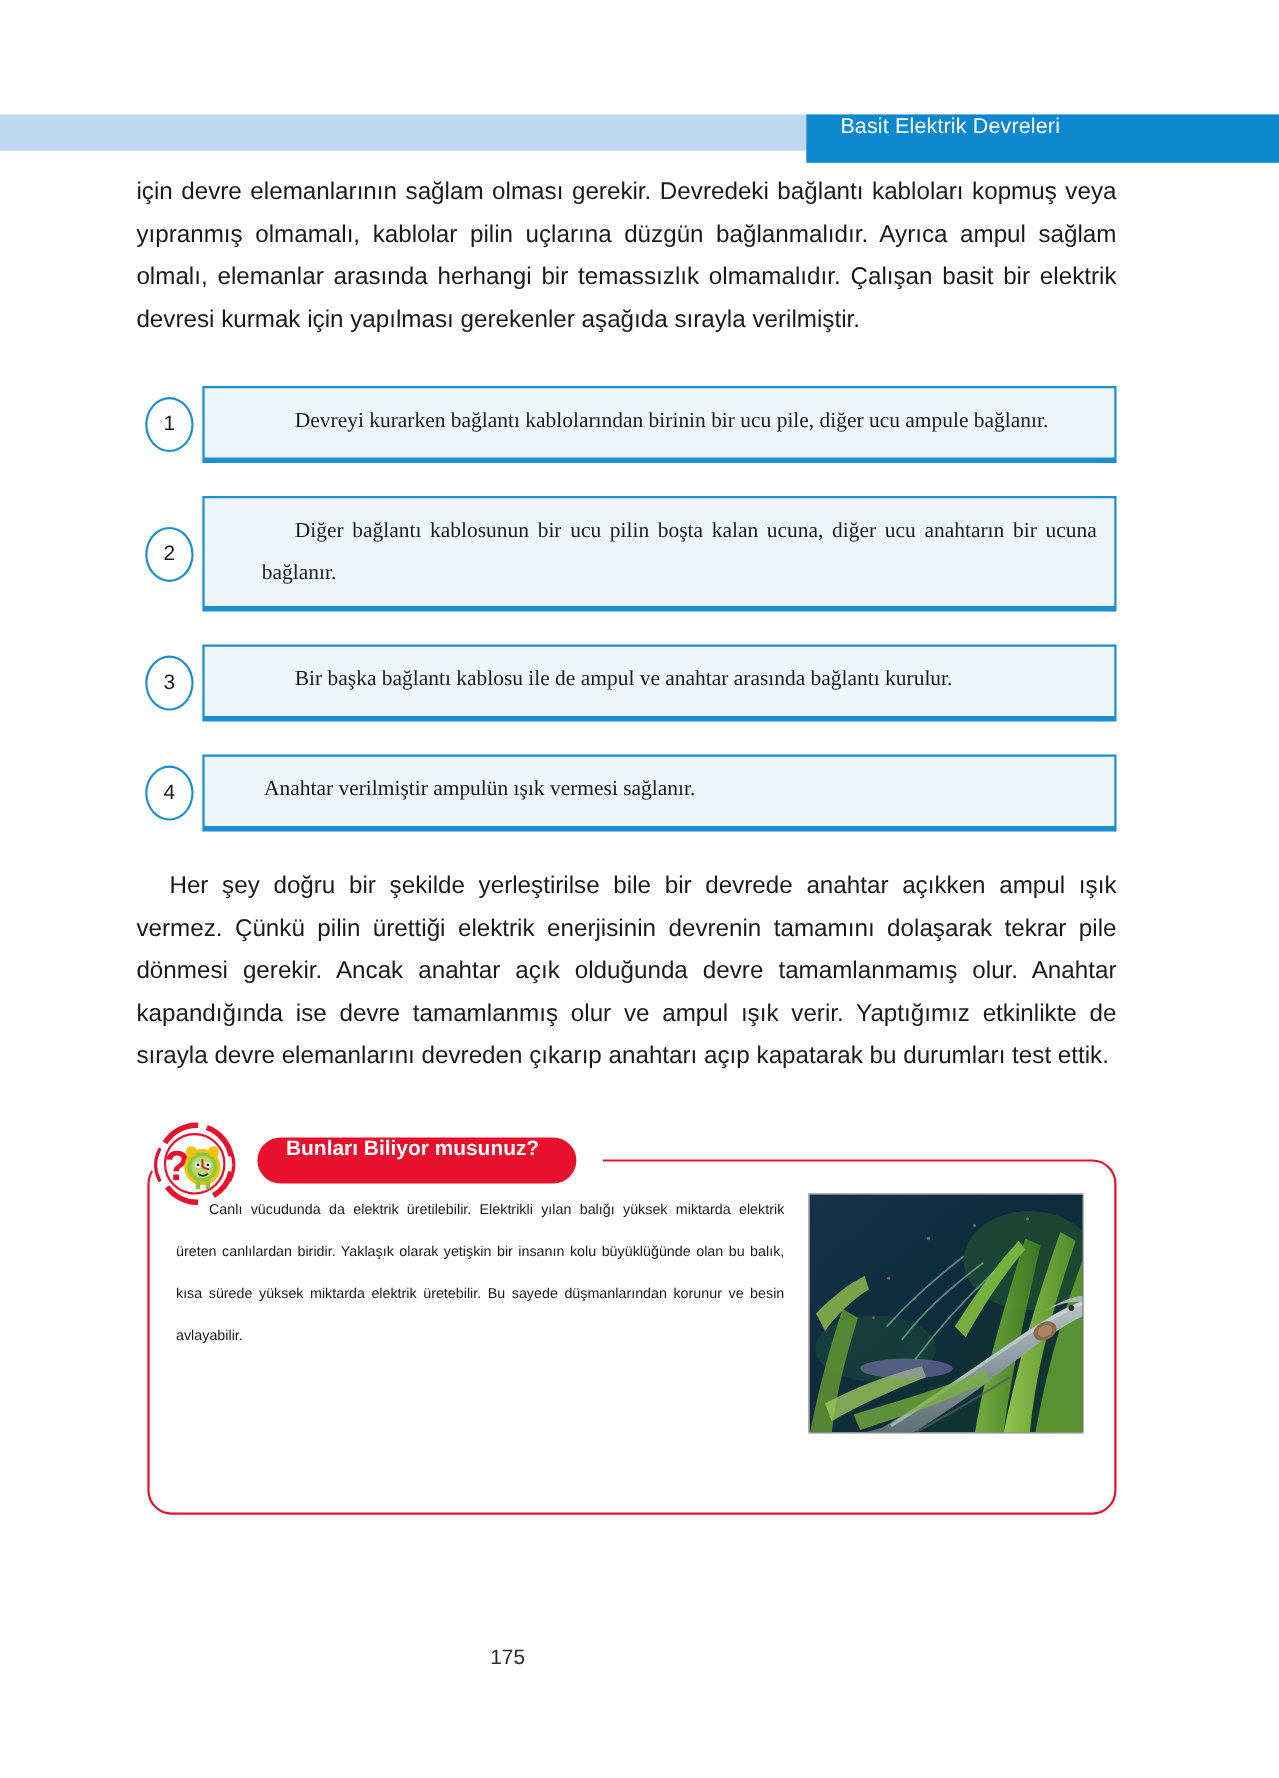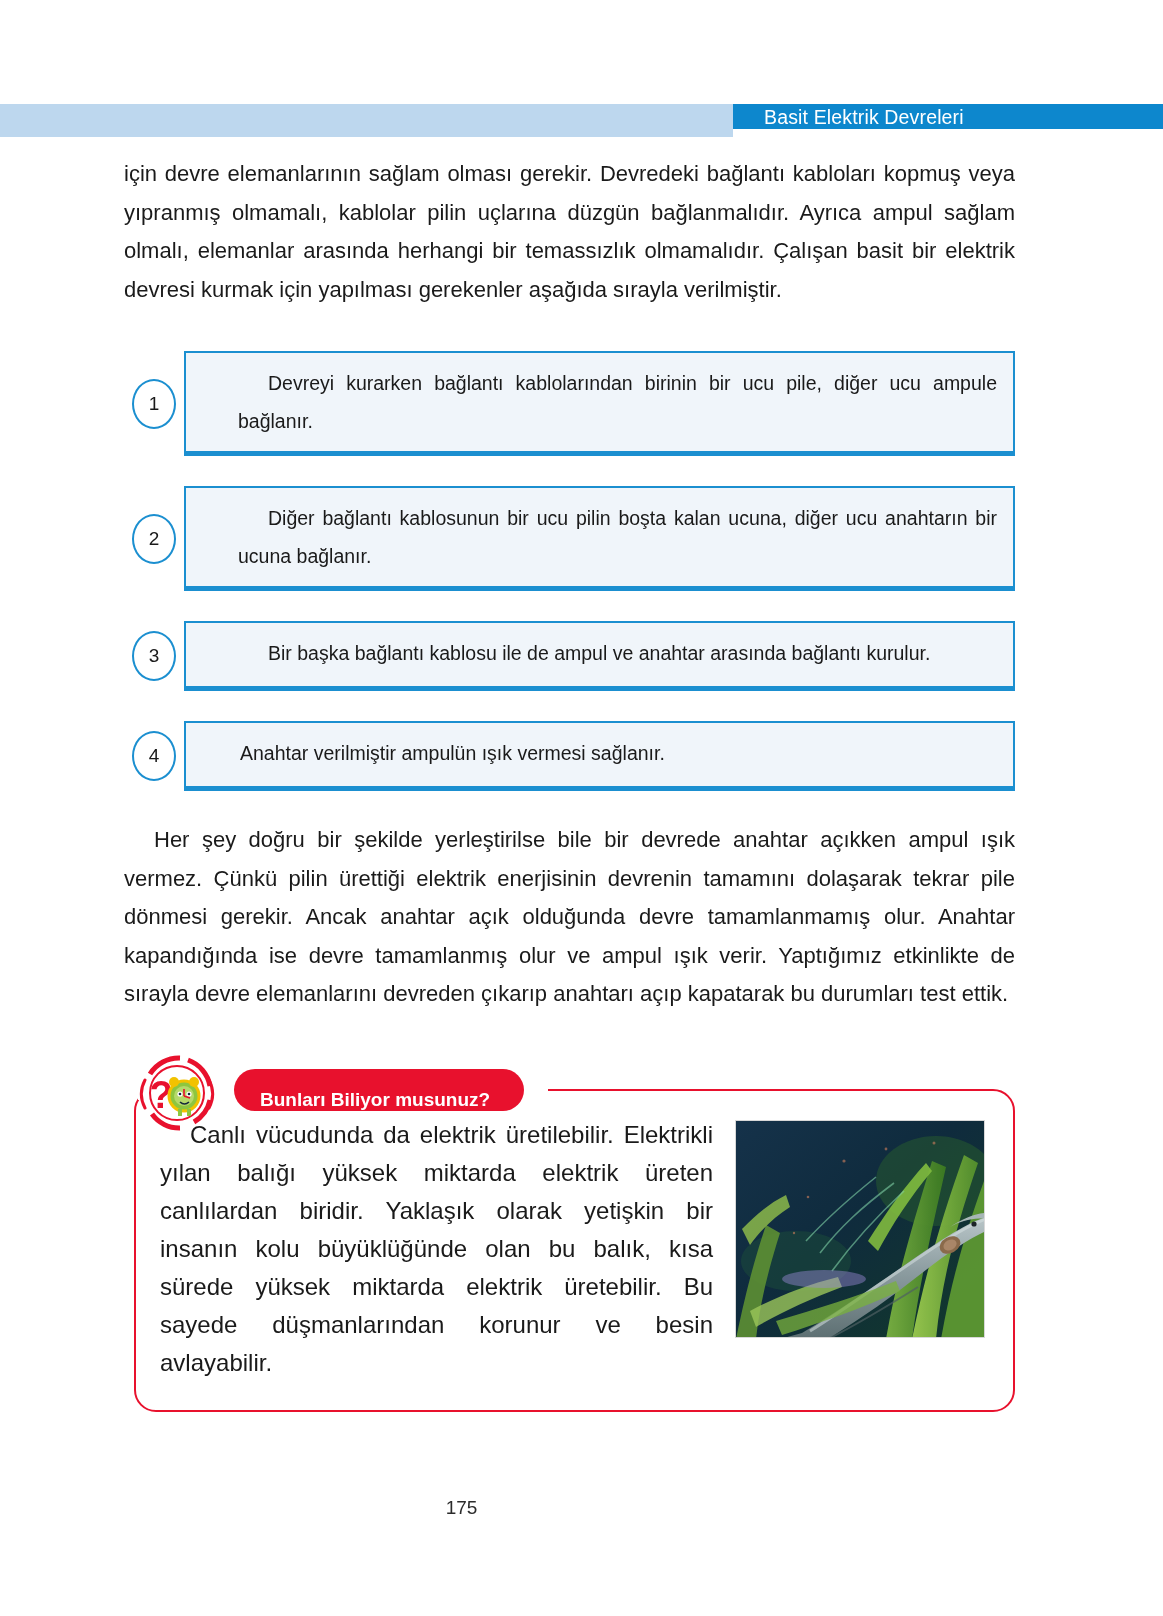--- a/index.html
+++ b/index.html
@@ -26,23 +26,23 @@
     display: flex;
   }
   .header-light {
     flex: 0 0 733px;
     background: #bdd7ee;
     height: 33px;
   }
   .header-dark {
     flex: 1 1 auto;
     background: #0d87cd;
-    height: 25px;
+    height: 44px;
     display: flex;
-    align-items: flex-end;
+    align-items: flex-start;
     padding-left: 31px;
     box-sizing: border-box;
   }
   .header-title {
     color: #ffffff;
     font-size: 19.5px;
     letter-spacing: 0.15px;
     white-space: nowrap;
   }
 
@@ -90,20 +90,21 @@
     padding: 11px 16px 11px 52px;
   }
   .step-text {
     margin: 0;
     font-size: 19.5px;
     line-height: 38px;
     text-align: justify;
     text-justify: inter-word;
     text-indent: 30px;
     color: #1a1a1a;
+    font-family: Liberation Serif, serif;
   }
   .step-text.single {
     text-indent: 0;
     padding-left: 2px;
   }
   .step-circle {
     position: absolute;
     left: 8px;
     top: 50%;
     transform: translateY(-50%);
@@ -148,21 +149,21 @@
     z-index: 2;
   }
   .dyk-badge {
     position: absolute;
     left: 110px;
     top: 25px;
     height: 42px;
     background: #e8112d;
     border-radius: 21px;
     display: flex;
-    align-items: flex-end;
+    align-items: flex-start;
     padding: 0 34px 0 26px;
     z-index: 4;
   }
   .dyk-badge-label {
     color: #ffffff;
     font-size: 19px;
     font-weight: bold;
     white-space: nowrap;
   }
 
@@ -188,21 +189,21 @@
     height: 218px;
     margin: 4px 2px 6px 22px;
     border: 1px solid #d8d8d8;
     box-sizing: border-box;
     overflow: hidden;
     position: relative;
     background: #0d2433;
   }
   .dyk-text {
     margin: 0;
-    font-size: 24px;
+    font-size: 13px;
     line-height: 38px;
     text-align: justify;
     text-justify: inter-word;
     text-indent: 30px;
     color: #1a1a1a;
   }
   .dyk-source {
     margin: 4px 0 0 0;
     font-size: 19px;
     font-style: italic;

